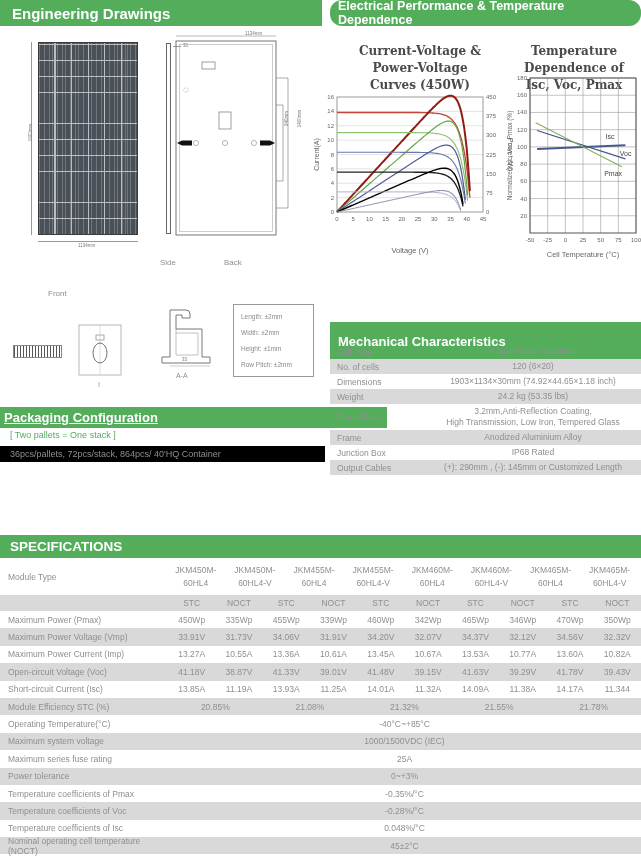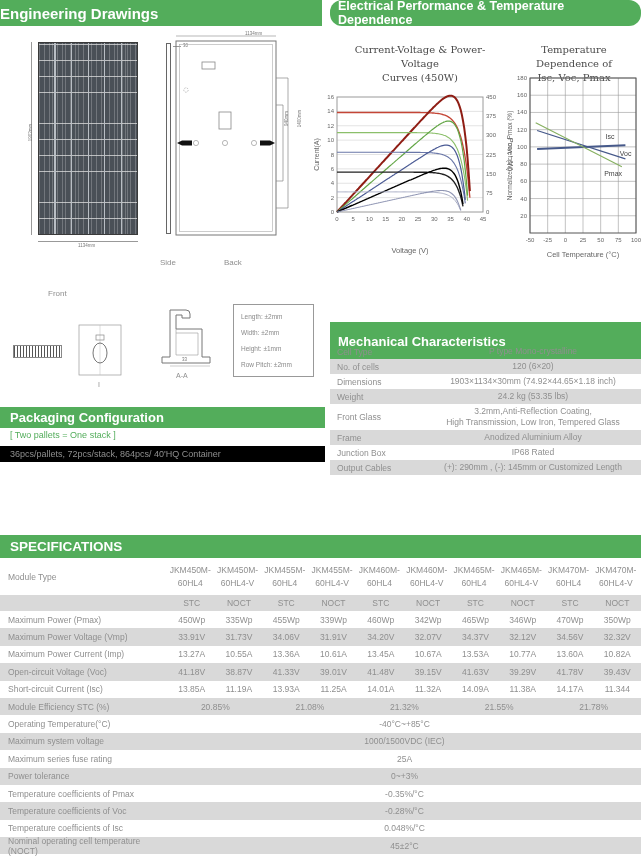--- a/index.html
+++ b/index.html
@@ -1,22 +1,22 @@
 <!DOCTYPE html>
 <html><head>
 <meta charset="utf-8">
 <style>
   html,body{margin:0;padding:0;background:#fff;}
   #page{position:relative;width:641px;height:866px;background:#fff;overflow:hidden;
         font-family:"Liberation Sans",sans-serif;}
   .hdr{position:absolute;background:#53ad5b;color:#fff;font-weight:bold;display:flex;align-items:center;box-sizing:border-box;}
-  #hdr-eng{left:0;top:0;width:322px;height:26px;font-size:15px;}
+  #hdr-eng{left:0;top:0;width:322px;height:26px;font-size:15px;padding-left:12px;}
   #hdr-elec{left:330px;top:0;width:311px;height:26px;font-size:12.5px;padding-left:8px;border-radius:12px;}
   #hdr-mech{left:330px;top:322px;width:311px;height:38px;font-size:13px;padding-left:8px;}
-  #hdr-pack{left:0;top:407px;width:325px;height:21px;font-size:13px;padding-left:10px;}
+  #hdr-pack{left:0;top:407px;width:387px;height:21px;font-size:13px;padding-left:4px;text-decoration:underline;}
   #hdr-spec{left:0;top:535px;width:641px;height:23px;font-size:13.5px;padding-left:10px;}
 
   .small-label{position:absolute;font-size:8px;color:#8f8f8f;}
   .tiny{position:absolute;font-size:4.5px;color:#777;white-space:nowrap;}
 
   
   #front-panel{position:absolute;left:38px;top:42px;width:100px;height:193px;border:1px solid #3a3a3a;box-sizing:border-box;
     background-color:#4a5057;
     background-image:
       repeating-linear-gradient(90deg, transparent 0 15.4px, #b9bec4 15.4px 16.6px),
@@ -31,21 +31,21 @@
 
   #tolerance-box{position:absolute;left:233px;top:304px;width:81px;height:73px;border:1px solid #999;box-sizing:border-box;
     display:flex;flex-direction:column;justify-content:space-around;padding:4px 0 4px 7px;}
   #tolerance-box div{font-size:6.5px;color:#8a8a8a;}
 
   #pack-note{position:absolute;left:10px;top:430px;font-size:9px;color:#53ad5b;}
   #pack-bar{position:absolute;left:0;top:446px;width:325px;height:16px;background:#000000;
     font-size:9px;color:#8f8f8f;display:flex;align-items:center;padding-left:10px;box-sizing:border-box;}
 
   
-  .chart-title{position:absolute;font-family:"DejaVu Serif",serif;font-size:10px;color:#4a4a4a;text-align:center;line-height:1.4;}
+  .chart-title{position:absolute;font-family:"DejaVu Serif",serif;font-size:12px;color:#4a4a4a;text-align:center;line-height:1.4;font-weight:bold;}
   #iv-title{left:345px;top:43px;width:150px;}
   #temp-title{left:511px;top:43px;width:126px;}
 
   
   #mech-table{position:absolute;left:330px;top:344px;width:311px;}
   .mrow{display:flex;align-items:center;font-size:8.5px;color:#8f8f8f;min-height:15px;}
   .mrow.gray{background:#d9d9d9;}
   .mlabel{width:95px;padding-left:7px;box-sizing:border-box;}
   .mval{flex:1;text-align:center;line-height:1.3;padding:2px 0;}
 
@@ -300,24 +300,20 @@
           <div>JKM455M-60HL4-V</div>
         </div>
         <div class="sgroup model">
           <div>JKM460M-60HL4</div>
           <div>JKM460M-60HL4-V</div>
         </div>
         <div class="sgroup model">
           <div>JKM465M-60HL4</div>
           <div>JKM465M-60HL4-V</div>
         </div>
-        <div class="sgroup model">
-          <div>JKM470M-60HL4</div>
-          <div>JKM470M-60HL4-V</div>
-        </div>
       </div>
       <div class="srow gray cond">
         <div class="slabel"></div>
         <div class="sgroup">
           <div class="half">STC</div>
           <div class="half">NOCT</div>
         </div>
         <div class="sgroup">
           <div class="half">STC</div>
           <div class="half">NOCT</div>

